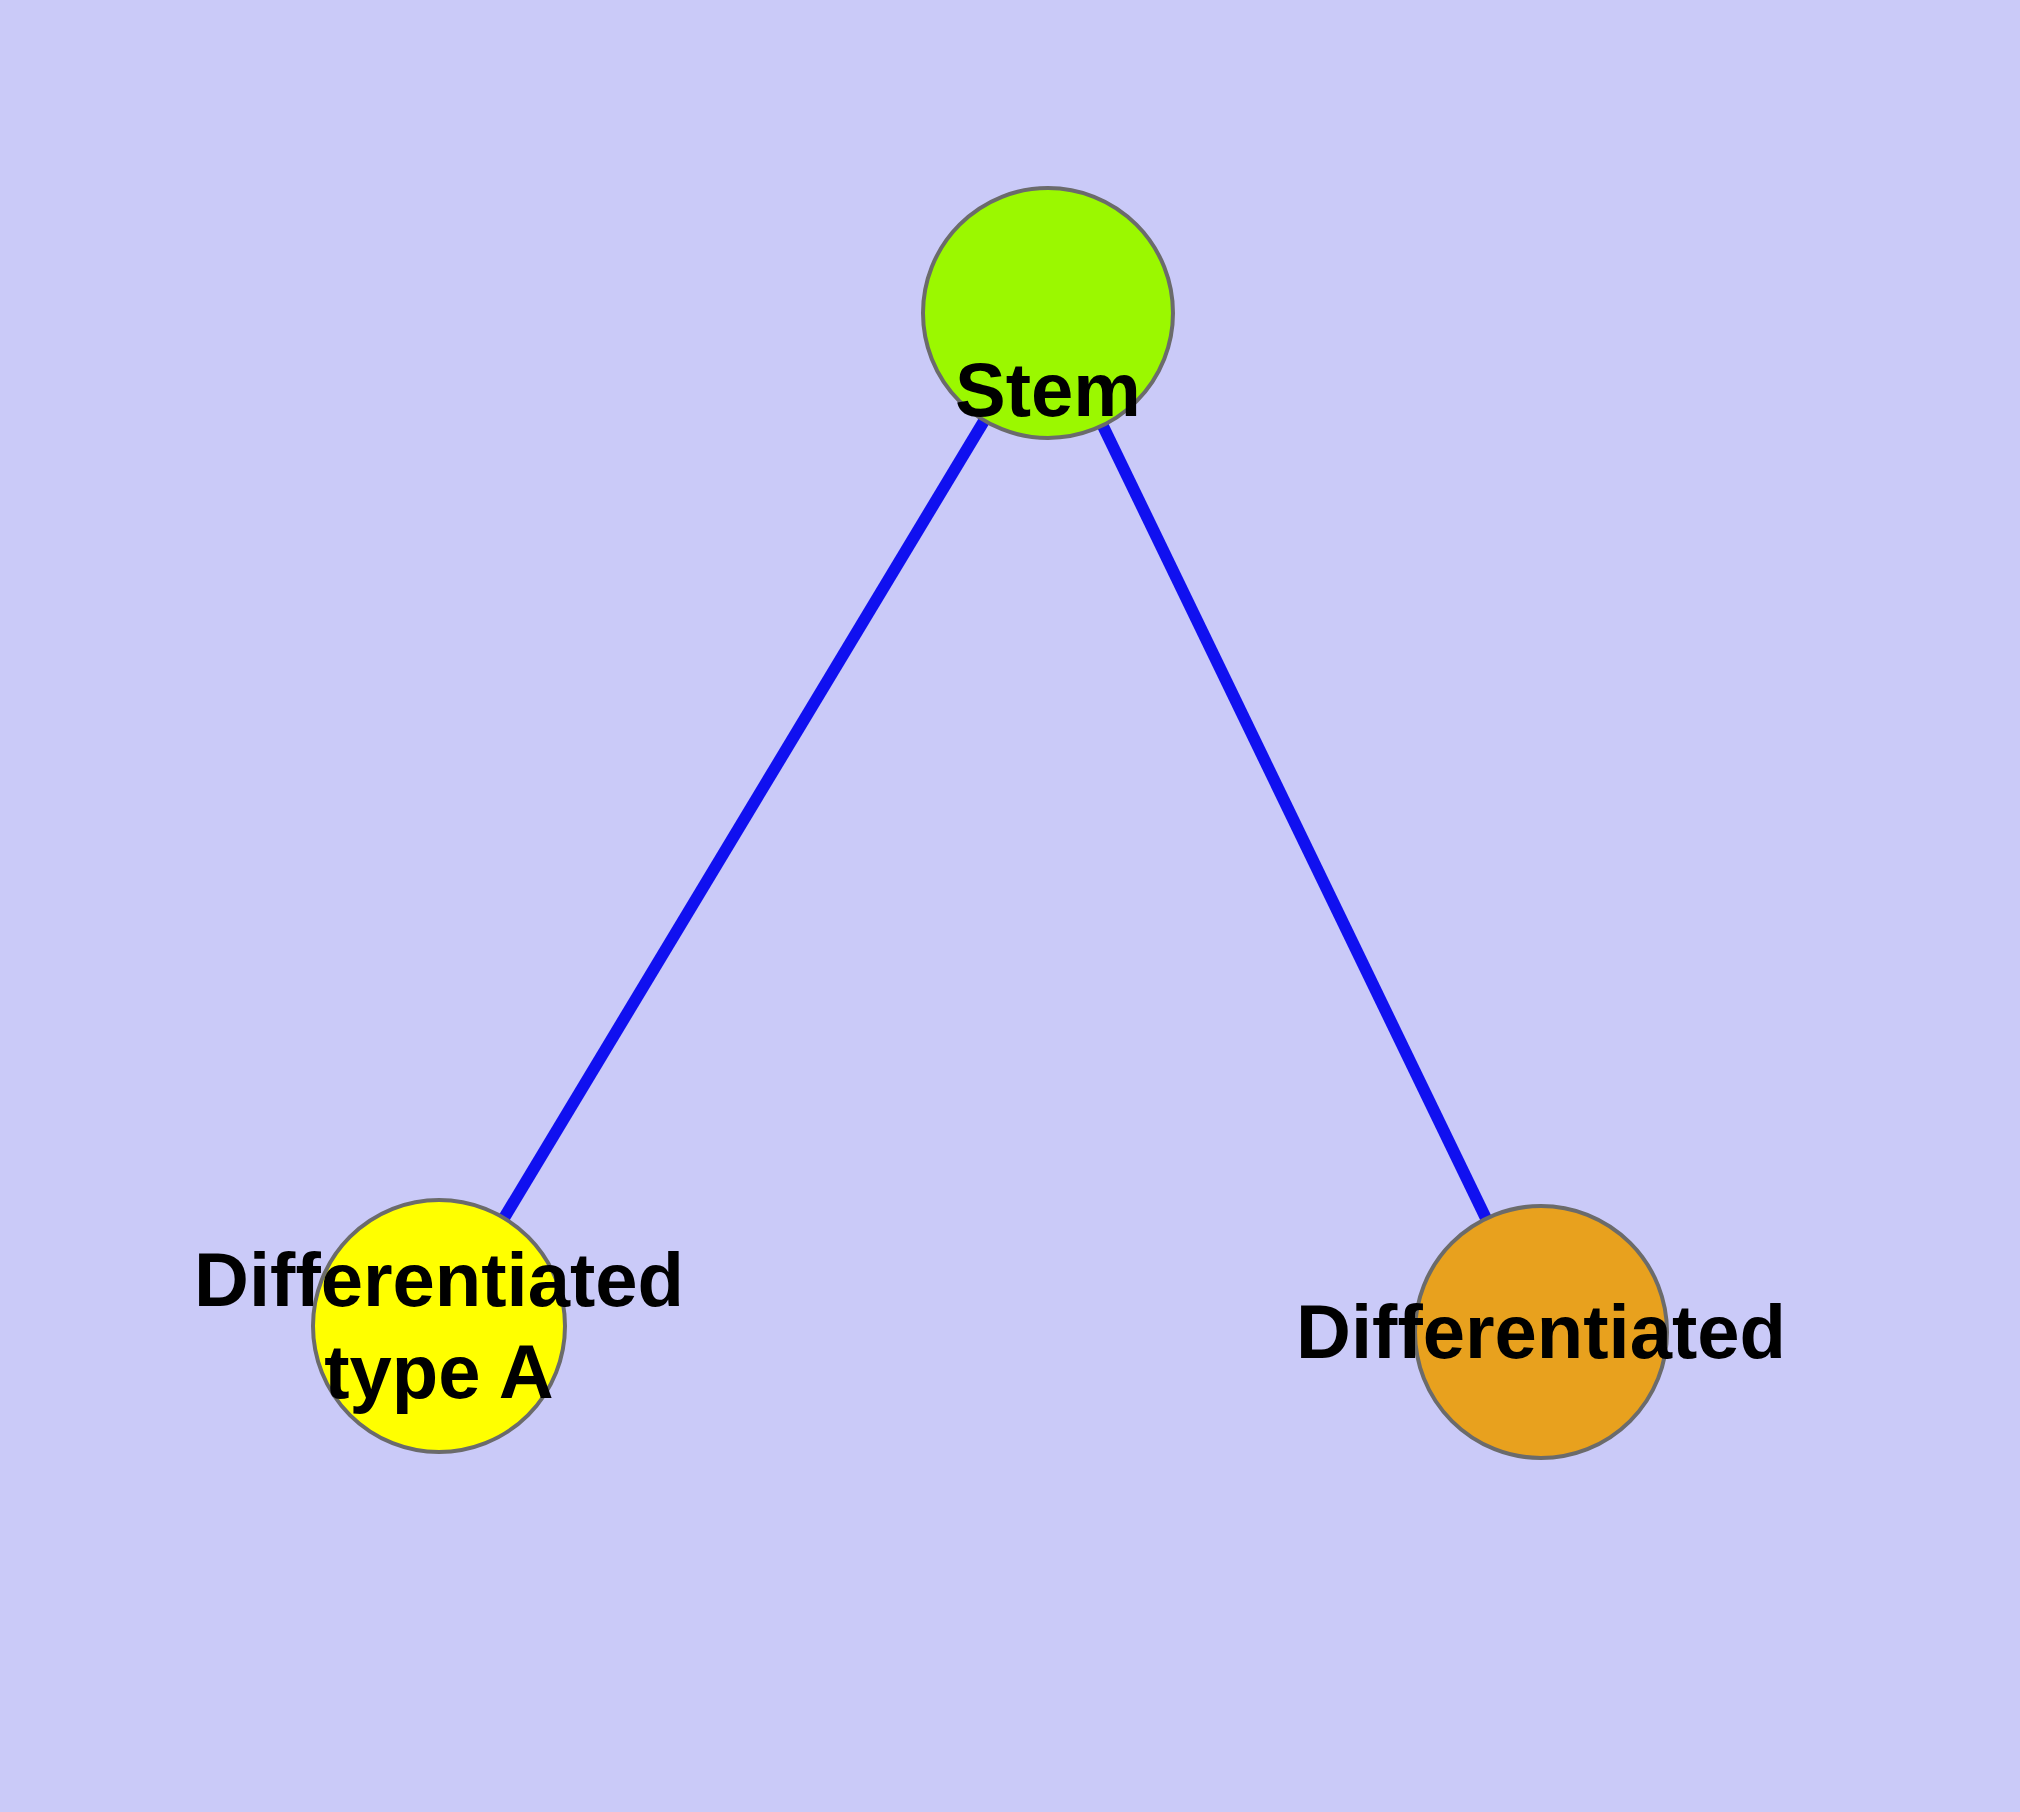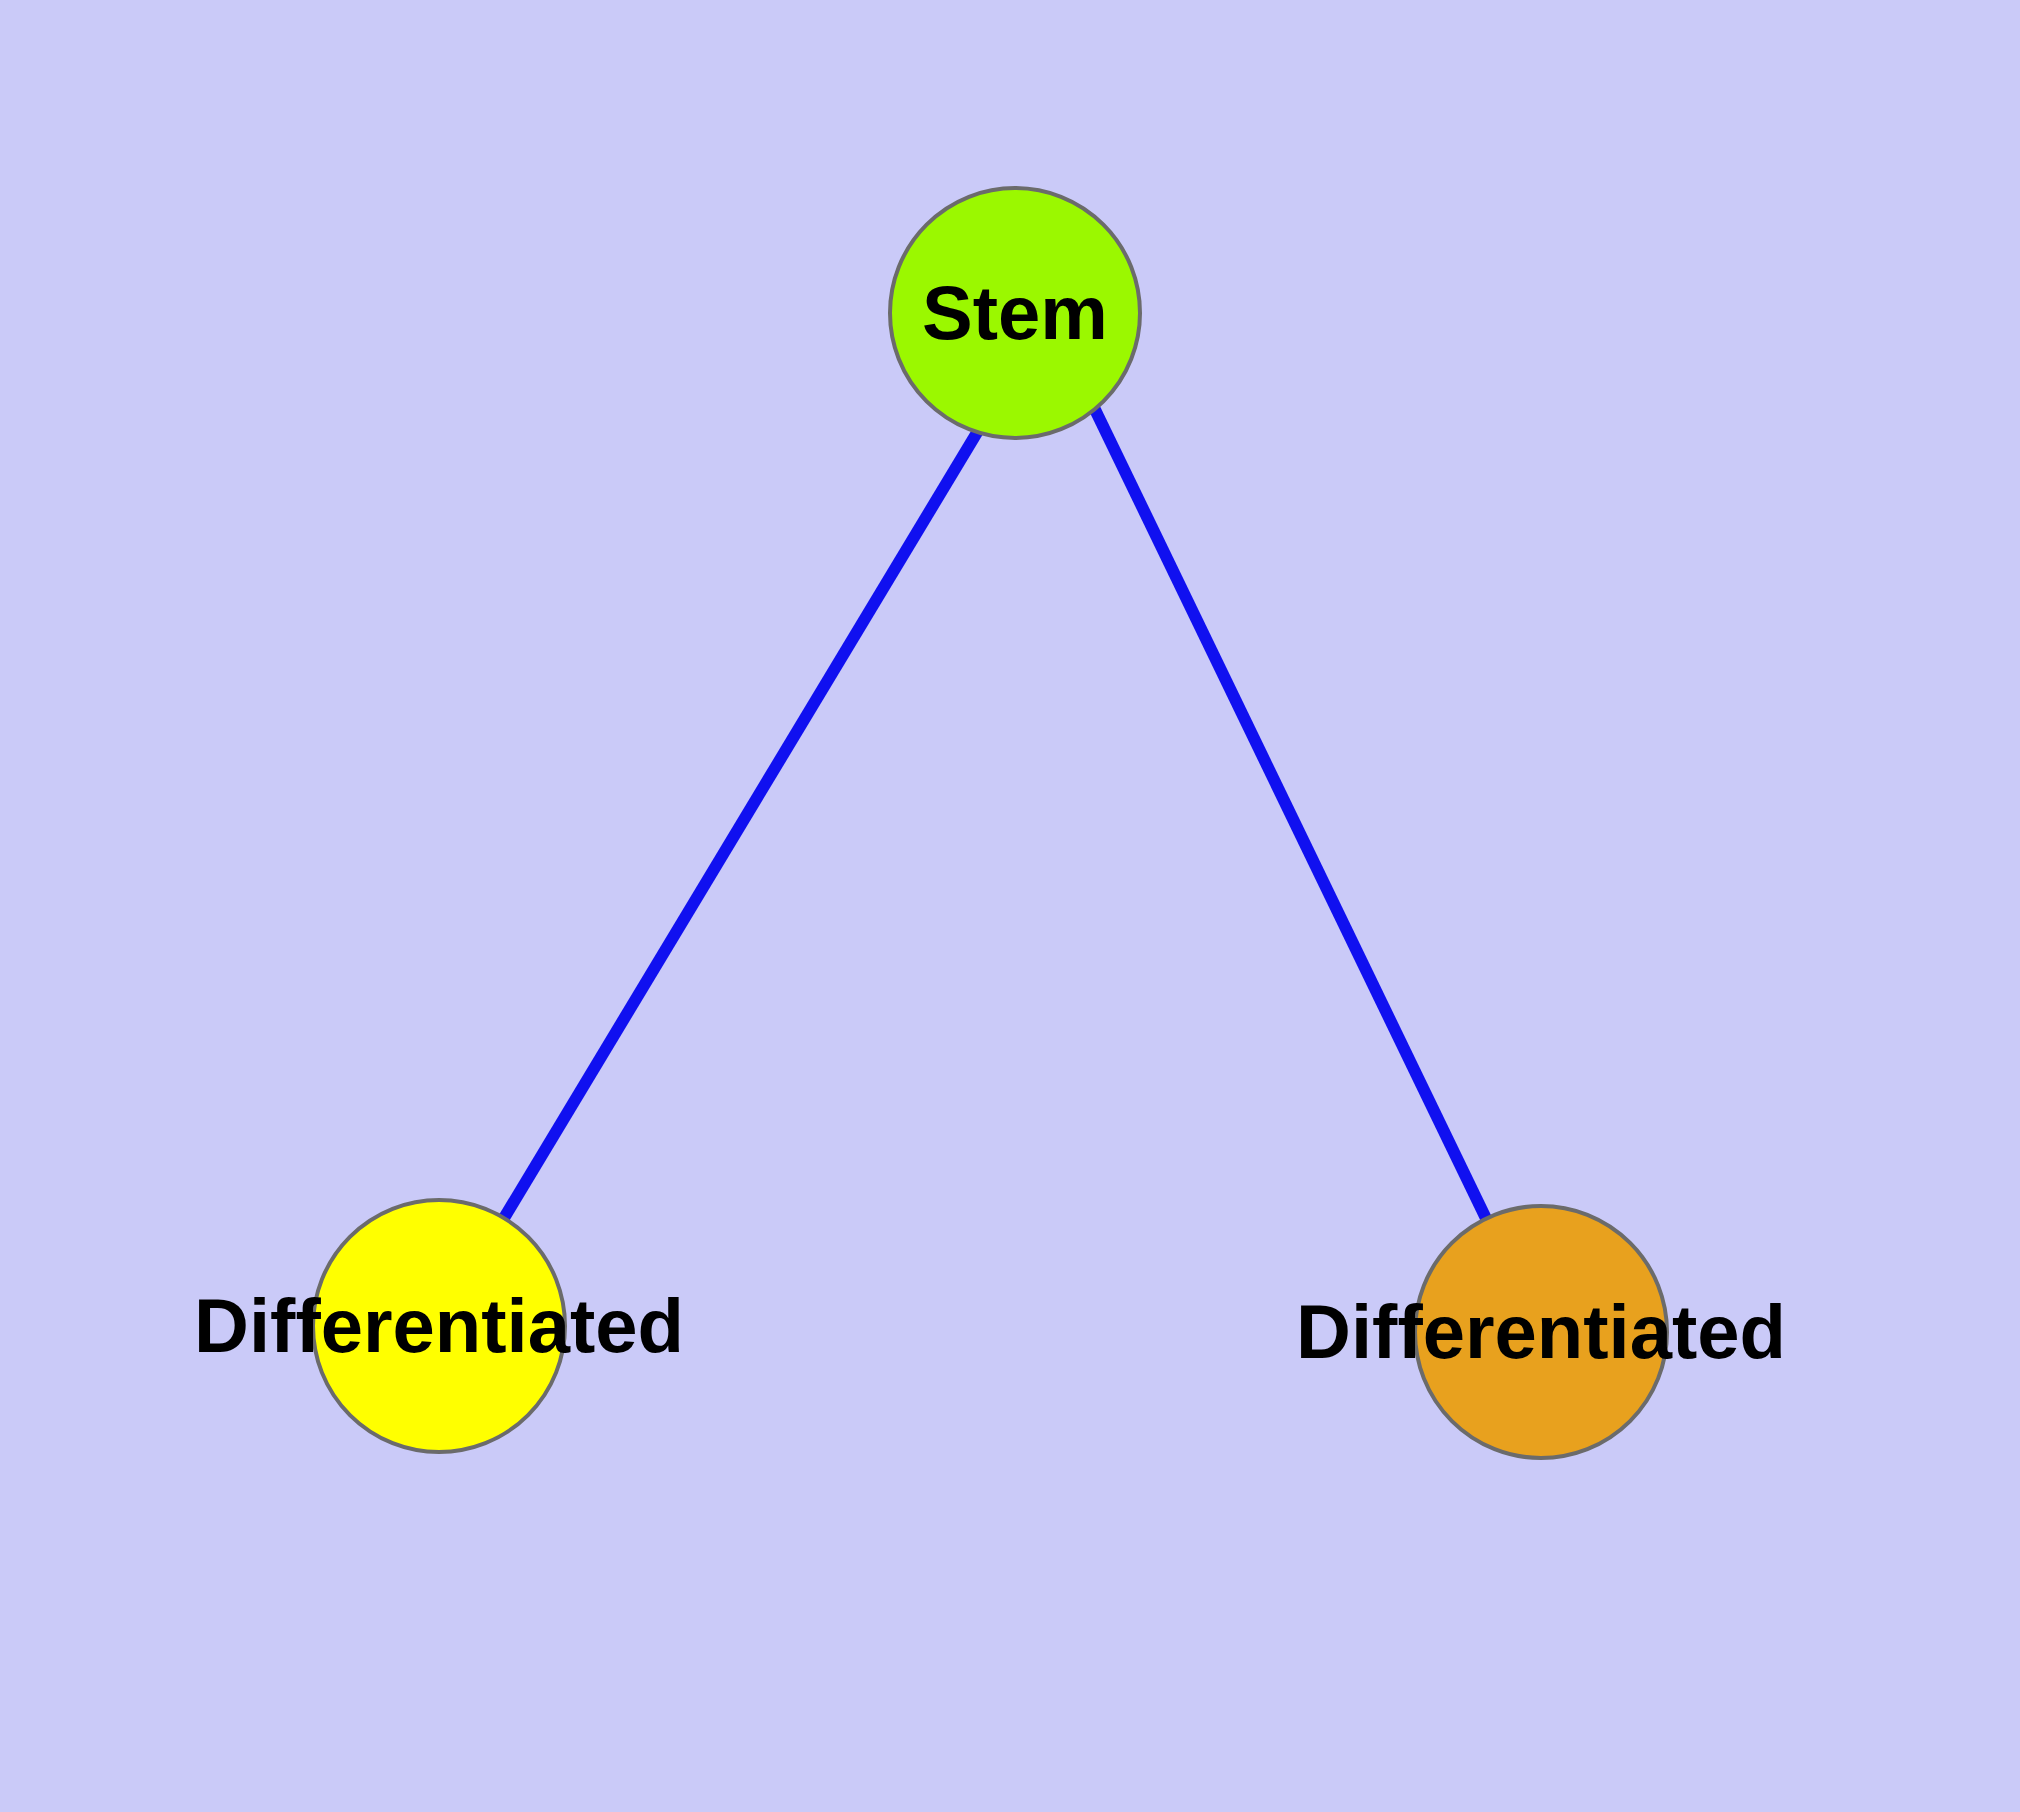--- a/index.html
+++ b/index.html
@@ -47,29 +47,30 @@
 </head>
 <body style="background: rgb(202, 202, 248);">
 
 <div class="canvas">
 
   <svg class="edges-layer" viewBox="0 0 2384 2138" aria-hidden="true">
     <line x1="1237" y1="370" x2="518" y2="1564" stroke="#1010F0" stroke-width="14"></line>
     <line x1="1237" y1="370" x2="1818" y2="1572" stroke="#1010F0" stroke-width="14"></line>
   </svg>
 
-  <div class="node" style="left: 888px; top: 186px; width: 254px; height: 254px; background: rgb(155, 248, 0); border-color: rgb(107, 107, 107); border-width: 4.2px;">
+  <div class="node" style="left: 921px; top: 186px; width: 254px; height: 254px; background: rgb(155, 248, 0); border-color: rgb(107, 107, 107); border-width: 4.2px; align-items: flex-end;">
     <div class="node-label">
       <span>Stem</span>
     </div>
   </div>
 
   <div class="node" style="left: 311px; top: 1198px; width: 256px; height: 256px; background: rgb(255, 255, 0); border-color: rgb(107, 107, 107); border-width: 4.2px;">
     <div class="node-label">
       <span>Differentiated</span>
+      <span>type A</span>
     </div>
   </div>
 
   <div class="node" style="left: 1413px; top: 1204px; width: 256px; height: 256px; background: rgb(232, 161, 30); border-color: rgb(107, 107, 107); border-width: 4.2px;">
     <div class="node-label">
       <span>Differentiated</span>
     </div>
   </div>
 
 </div>

